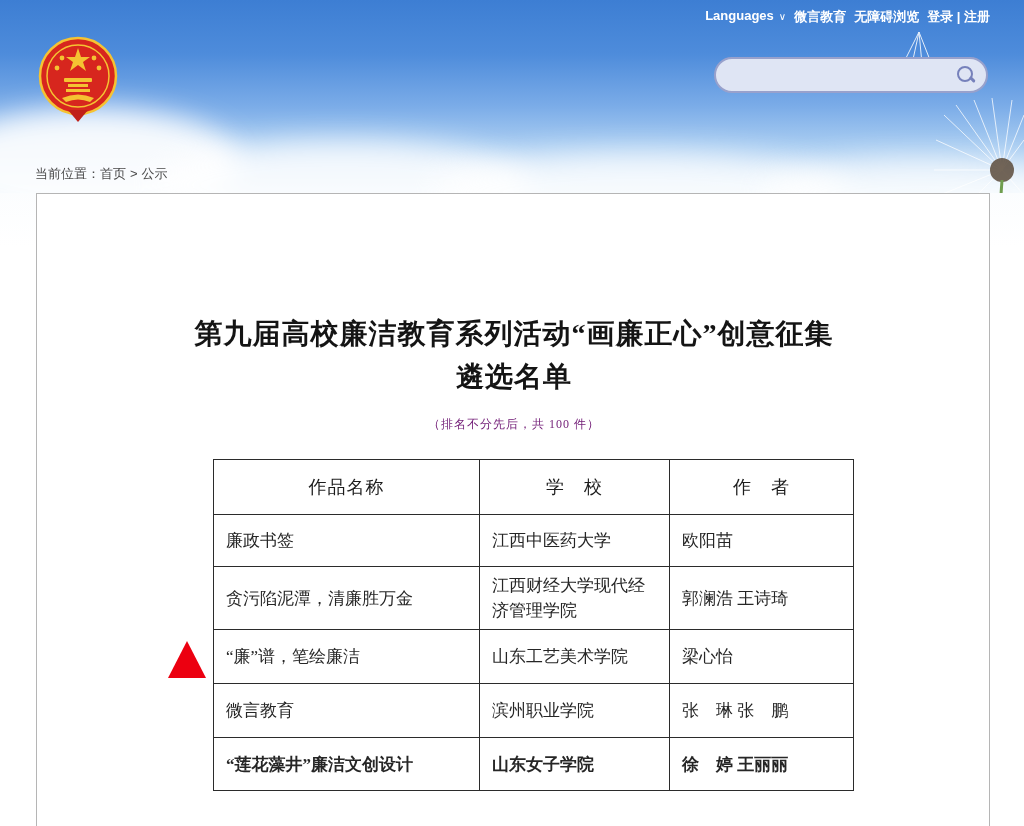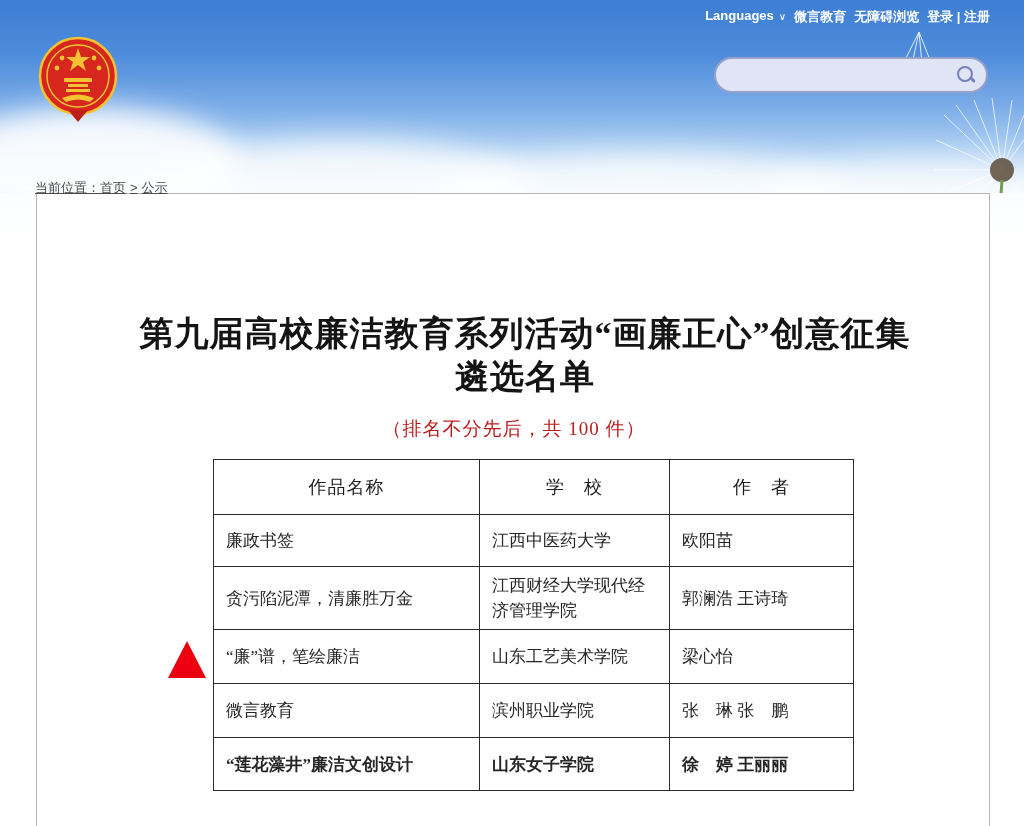--- a/index.html
+++ b/index.html
@@ -62,45 +62,45 @@
   .mag::after {
     content:""; position:absolute; left:13px; top:13px; width:7px; height:2.5px;
     background:#7681bb; transform:rotate(45deg); border-radius:2px;
   }
 
   
   .dandelion { position:absolute; right:0; top:20px; z-index:3; pointer-events:none; }
 
   
   .breadcrumb {
-    position:absolute; left:35px; top:179px; z-index:6;
-    font-size:13px; color:#4a4a4a;text-decoration:underline;
+    position:absolute; left:35px; top:165px; z-index:6;
+    font-size:13px; color:#4a4a4a;
   }
   .breadcrumb .bc-link { color:#4a4a4a; cursor:pointer; }
   .bc-sep { margin:0 4px; }
 
   
   .card {
     position:absolute; left:36px; top:193px; width:954px; height:700px;
     background:#ffffff; border:1px solid #b5b5b5; border-bottom:none;
   }
 
   .article-title {
     position:absolute; left:0; top:48px; width:954px; text-align:center;
     font-size:17px; font-weight:bold; color:#3f3f3f; letter-spacing:.5px;
   }
   .doc-title {
-    position:absolute; left:11px; top:118px; width:954px; text-align:center;
+    position:absolute; left:0; top:118px; width:954px; text-align:center;
     font-family:"Liberation Serif","DejaVu Serif",serif;
-    font-size:34px; font-weight:bold; color:#141414; line-height:43px; letter-spacing:1px;
+    font-size:28px; font-weight:bold; color:#141414; line-height:43px; letter-spacing:1px;
   }
   .doc-note {
     position:absolute; left:0; top:222px; width:954px; text-align:center;
     font-family:"Liberation Serif","DejaVu Serif",serif;
-    font-size:19px; color:#b91c1c; letter-spacing:1px;
+    font-size:12px; color:#701a75; letter-spacing:1px;
   }
 
   
   table.list {
     position:absolute; left:176px; top:265px; width:640px;
     border-collapse:collapse; table-layout:fixed;
     font-family:"Liberation Serif","DejaVu Serif",serif;
   }
   table.list col.c-work { width:266px; }
   table.list col.c-school { width:190px; }

